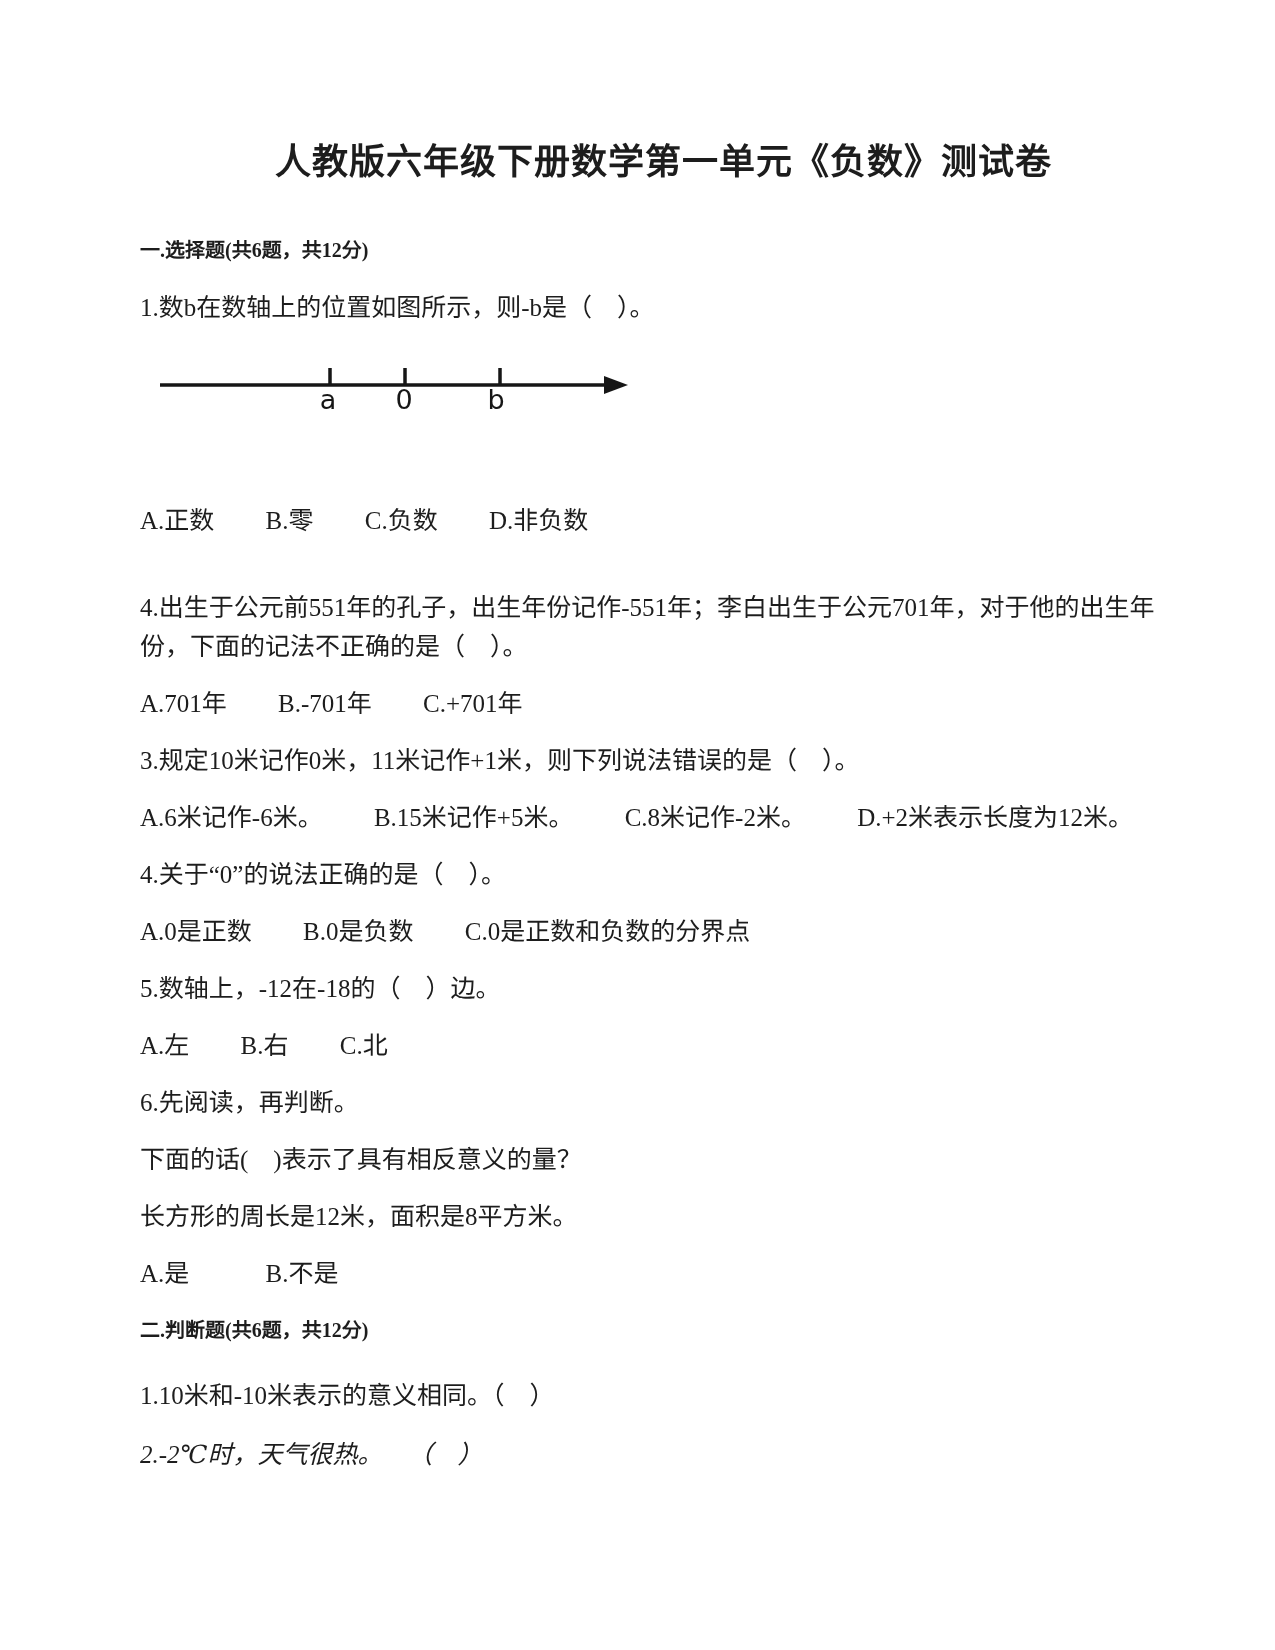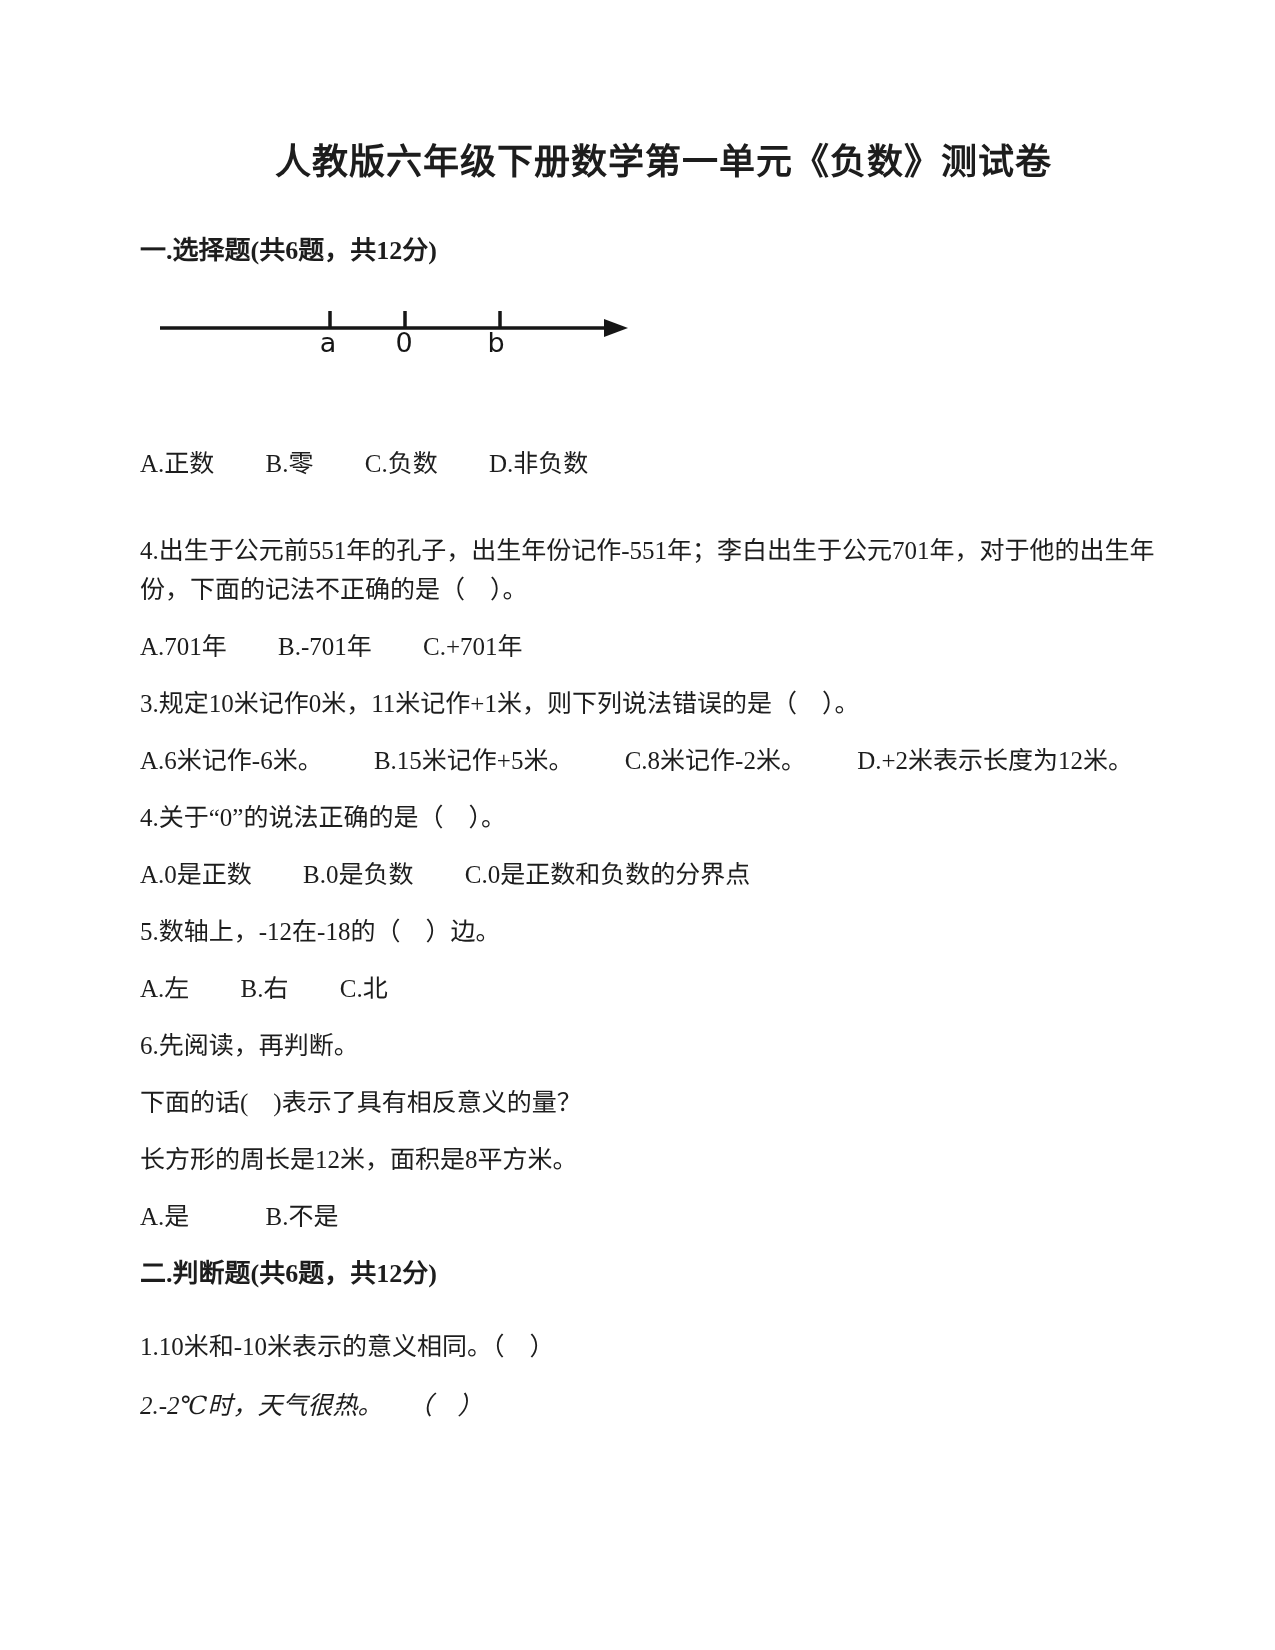--- a/index.html
+++ b/index.html
@@ -8,30 +8,30 @@
     font-family: "Liberation Serif", "DejaVu Serif", serif;
     color: #1d1d1d;
     overflow: hidden;
   }
   .page { padding: 140px 88px 0 140px; box-sizing: border-box; }
   .title {
     font-size: 36px; font-weight: 700; text-align: center;
     margin: 0; line-height: 1.25; letter-spacing: 1px;
   }
   .sec-heading {
-    font-size: 26px; font-weight: 700;
+    font-size: 20px; font-weight: 700;
     margin: 46px 0 0 0; line-height: 39px;
   }
   .sec-heading.sec2 { margin-top: 18px; }
   p.q, p.opts {
     font-size: 25px; margin: 18px 0 0 0; line-height: 39px;
   }
   p.gap-lg { margin-top: 48px; }
   p.gap-fig { margin-top: 88px; }
-  p.s2q { margin-top: 34px; }
+  p.s2q { margin-top: 26px; }
   p.s2q-last { margin-top: 20px; font-style: italic; }
   .opt { display: inline-block; }
   .opt + .opt { margin-left: 45px; }
   .opts-wide .opt + .opt { margin-left: 70px; }
   .figure { margin: 14px 0 0 0; height: 72px; }
   .figure svg { display: block; }
   .nl-stroke { stroke: #161616; stroke-width: 3.5; fill: none; }
   .nl-fill { fill: #161616; stroke: none; }
   .nl-label {
     font-family: "DejaVu Sans", sans-serif;
@@ -40,20 +40,21 @@
 </style>
 </head>
 <body>
 
 <div class="page">
 
   <h1 class="title">人教版六年级下册数学第一单元《负数》测试卷</h1>
 
   <h2 class="sec-heading">一.选择题(共6题，共12分)</h2>
 
+  <p class="q">1.数b在数轴上的位置如图所示，则-b是（　）。</p>
 
   <div class="figure">
     <svg width="500" height="72" viewBox="0 0 500 72">
       <line class="nl-stroke" x1="20" y1="44" x2="470" y2="44"></line>
       <polygon class="nl-fill" points="488,44 464,35 464,53"></polygon>
       <line class="nl-stroke" x1="190" y1="27" x2="190" y2="44"></line>
       <line class="nl-stroke" x1="265" y1="27" x2="265" y2="44"></line>
       <line class="nl-stroke" x1="360" y1="27" x2="360" y2="44"></line>
       <text class="nl-label" x="188" y="68" text-anchor="middle">a</text>
       <text class="nl-label" x="264" y="68" text-anchor="middle">0</text>

